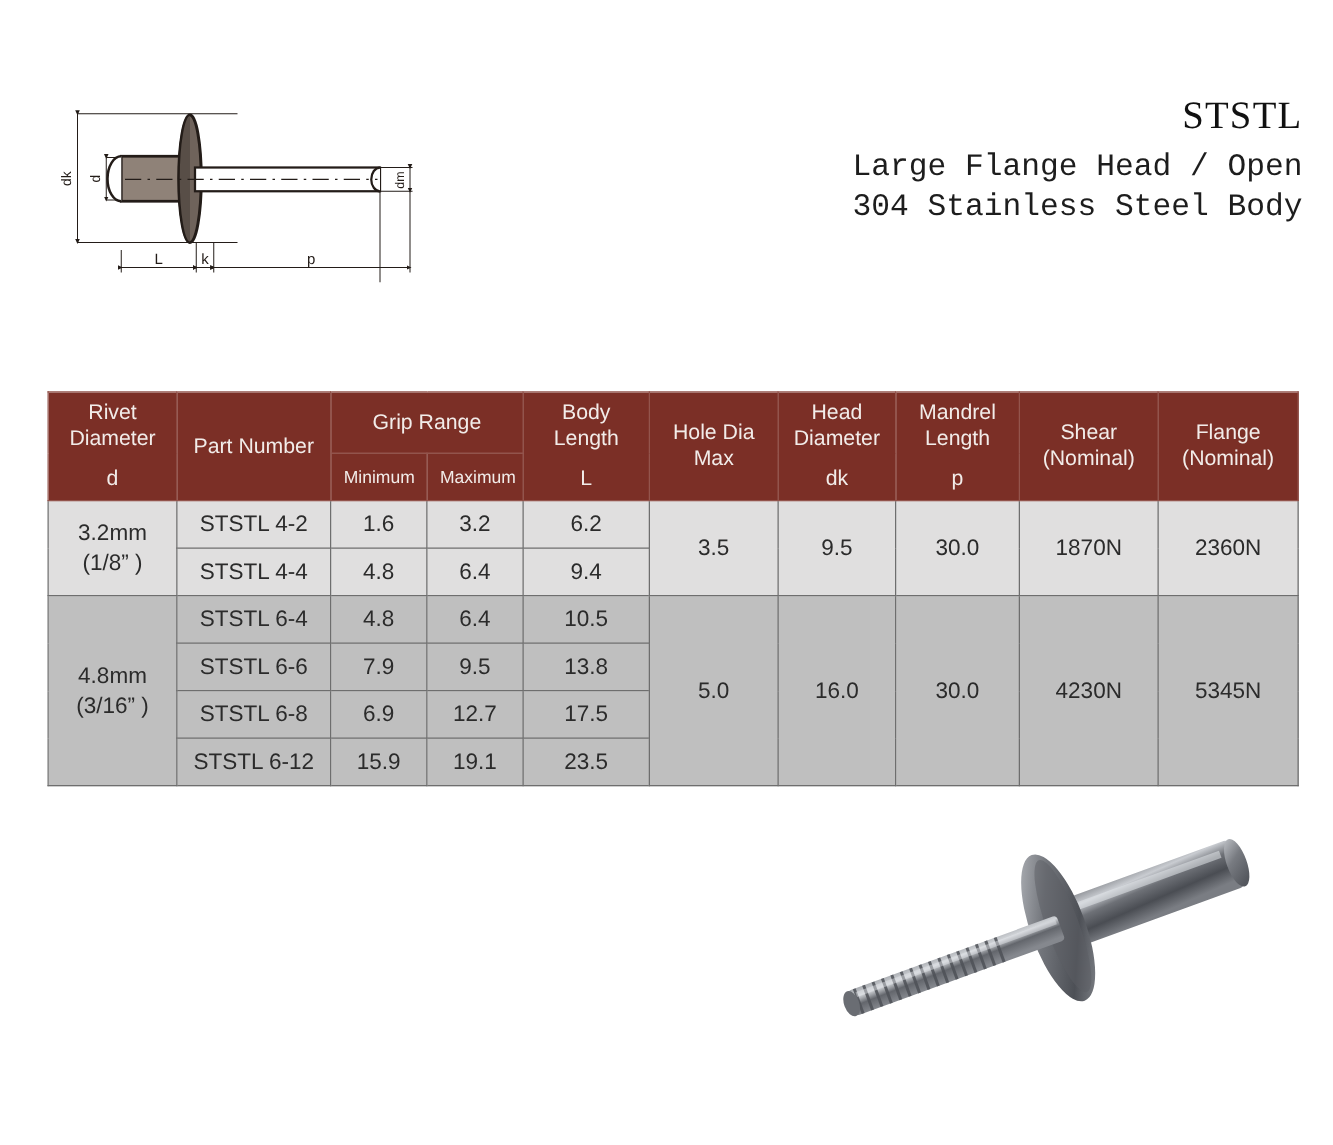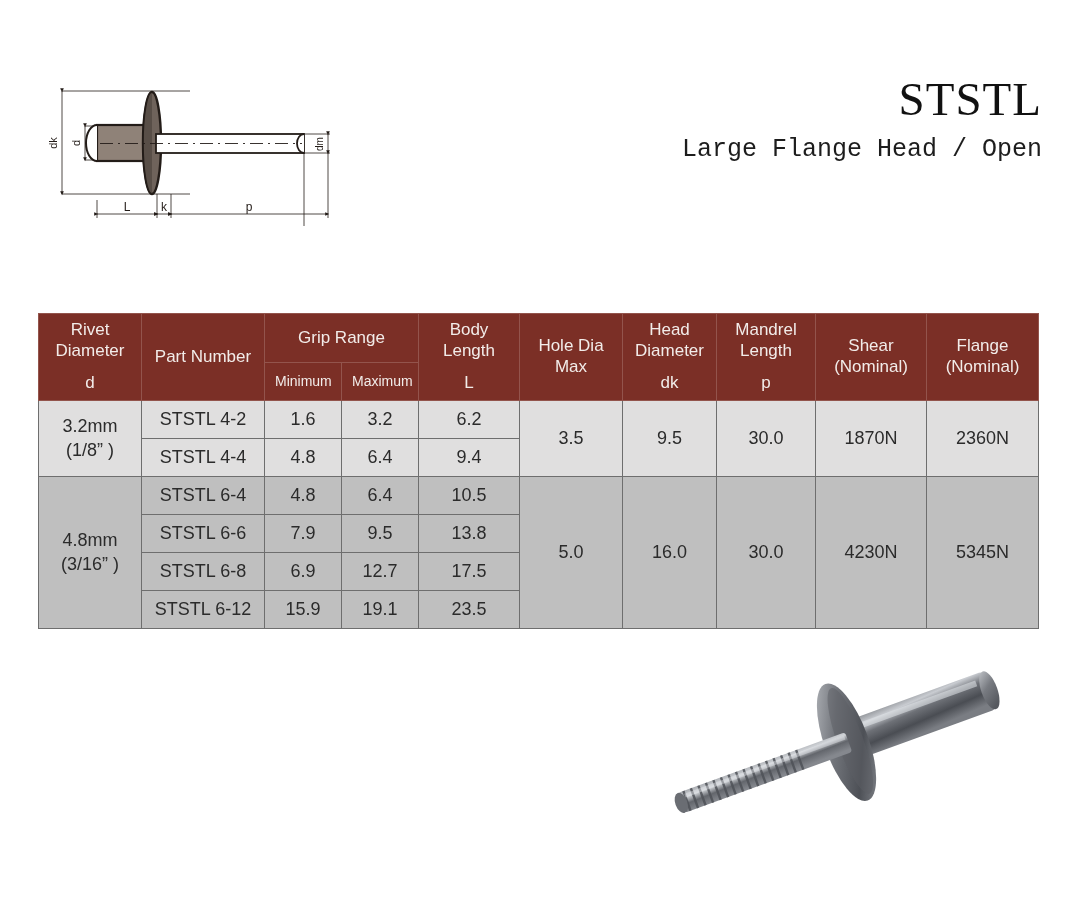--- a/index.html
+++ b/index.html
@@ -24,21 +24,21 @@
 
   
   #title-block {
     position: absolute;
     right: 24px; top: 76px;
     width: 520px;
     text-align: right;
   }
   #product-code {
     font-family: "Liberation Serif", serif;
-    font-size: 47px;
+    font-size: 31px;
     line-height: 1.0;
     letter-spacing: 1px;
     color: #111111;
     margin-bottom: 11px;
   }
   .desc-line {
     font-family: Liberation Mono, monospace;
     font-size: 25px;
     line-height: 1.27;
     color: #1d1d1d;
@@ -150,20 +150,21 @@
     <text x="283" y="66" font-family="Liberation Sans, sans-serif" font-size="10" fill="#231c18" text-anchor="middle" transform="rotate(-90 283 66)">dm</text>
     <text x="87" y="133" font-family="Liberation Sans, sans-serif" font-size="12" fill="#231c18" text-anchor="middle">L</text>
     <text x="124" y="133" font-family="Liberation Sans, sans-serif" font-size="12" fill="#231c18" text-anchor="middle">k</text>
     <text x="209" y="133" font-family="Liberation Sans, sans-serif" font-size="12" fill="#231c18" text-anchor="middle">p</text>
   </svg>
 </div>
 
 <div id="title-block">
   <div id="product-code">STSTL</div>
   <div class="desc-line">Large Flange Head / Open</div>
+  <div class="desc-line">304 Stainless Steel Body</div>
 </div>
 
 <table id="spec-table">
   <colgroup>
     <col style="width:103px">
       <col style="width:123px">
       <col style="width:77px">
       <col style="width:77px">
     <col style="width:101px">
       <col style="width:103px">

